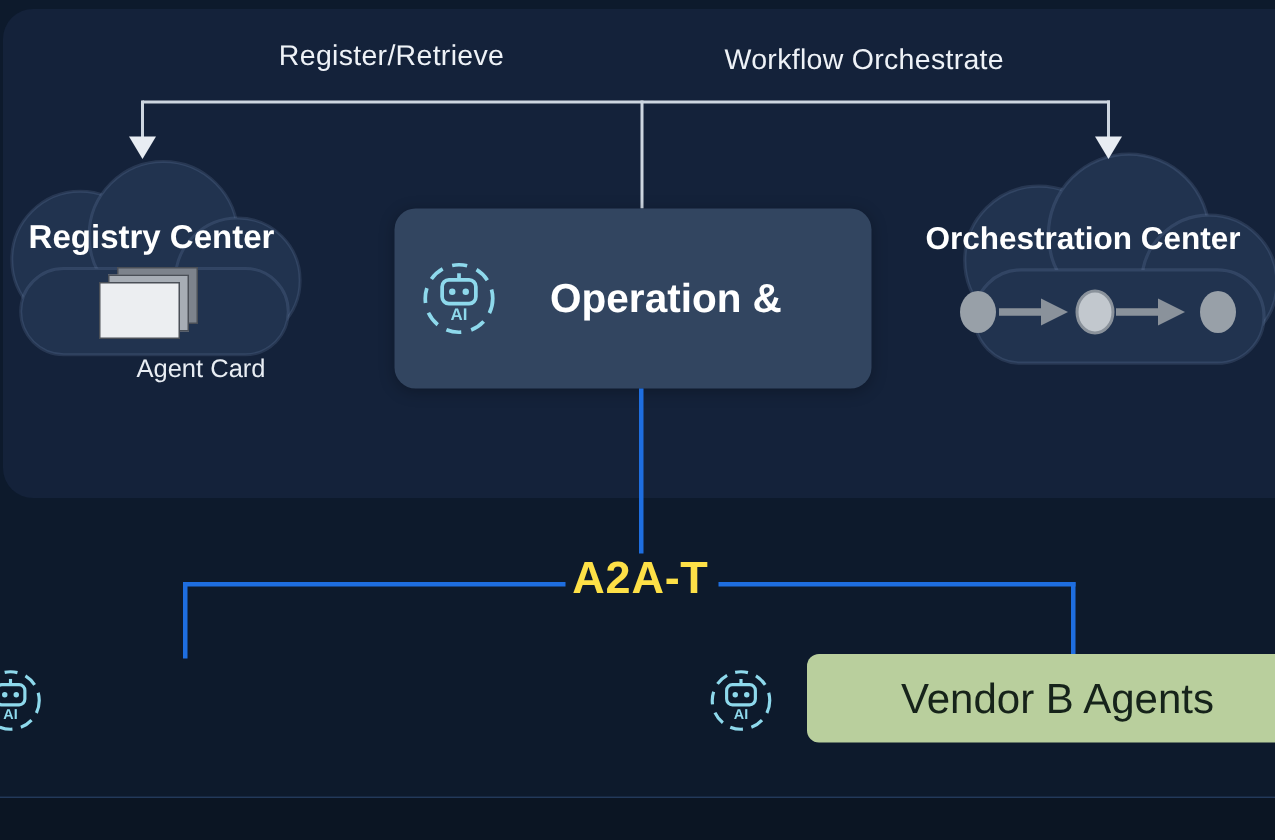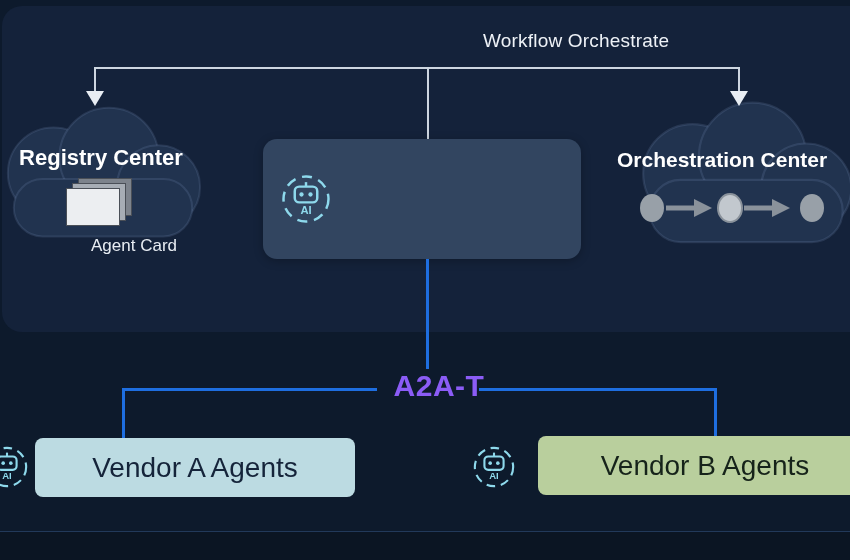--- a/index.html
+++ b/index.html
@@ -29,21 +29,21 @@
   .cloud-caption{position:absolute;font-size:17px;color:#e8edf3;text-align:right;}
   
   .center-box{position:absolute;left:263px;top:139px;width:318px;height:120px;
     background:#324560;border-radius:14px;display:flex;align-items:center;
     box-shadow:0 2px 10px rgba(0,0,0,.25);}
   .center-box .txt{flex:1;text-align:center;font-weight:bold;font-size:27px;
     line-height:38px;color:#ffffff;padding-right:26px;}
   .ai-icon{width:54px;height:54px;flex:0 0 auto;margin-left:16px;}
   
   .a2a{position:absolute;left:377px;top:369px;width:100px;text-align:center;
-    font-weight:bold;font-size:30px;color:#8b5cf6;letter-spacing:.5px;margin-left:12px;}
+    font-weight:bold;font-size:30px;color:#fde047;letter-spacing:.5px;}
   
   .vendor{position:absolute;height:59px;border-radius:8px;display:flex;
     align-items:center;justify-content:center;font-size:28px;color:#15243a;}
   .vendor-a{left:35px;top:438px;width:320px;background:#bcdbe2;}
   .vendor-b{left:538px;top:436px;width:334px;background:#b9cf9d;color:#16231a;}
   .vendor-ai{position:absolute;width:46px;height:46px;}
   
   .cards{position:absolute;left:66px;top:178px;width:70px;height:52px;}
   .card{position:absolute;width:52px;height:36px;border:1px solid #4a4f57;}
   .card.c1{left:12px;top:0;background:#7d838c;}
@@ -75,20 +75,21 @@
     <svg viewBox="0 0 220 150">
       <g fill="#21334f" stroke="rgba(140,170,210,0.16)" stroke-width="2">
         <circle cx="62" cy="68" r="46"></circle>
         <circle cx="118" cy="52" r="50"></circle>
         <circle cx="168" cy="82" r="42"></circle>
         <rect x="22" y="74" width="180" height="58" rx="29"></rect>
       </g>
     </svg>
   </div>
 
+  <div class="toplabel" style="left:176px;top:27px;width:170px;text-align:center;">Register/Retrieve</div>
   <div class="toplabel" style="left:483px;top:30px;width:220px;text-align:left;">Workflow Orchestrate</div>
 
   <div class="wline" style="left:95px;top:67px;width:645px;height:2px;"></div>
   <div class="wline" style="left:94px;top:67px;width:2px;height:25px;"></div>
   <div class="wline" style="left:738px;top:67px;width:2px;height:25px;"></div>
   <div class="wline" style="left:427px;top:67px;width:2px;height:72px;"></div>
   <div class="arrow-down" style="left:86px;top:91px;"></div>
   <div class="arrow-down" style="left:730px;top:91px;"></div>
 
   <div class="cloud-title" style="left:-2px;top:145px;width:206px;text-align:center;">Registry Center</div>
@@ -104,20 +105,21 @@
       <svg viewBox="0 0 48 48">
         <circle cx="24" cy="24" r="20" fill="none" stroke="#8ed9ec" stroke-width="2.2" stroke-dasharray="9 6"></circle>
         <rect x="14" y="13" width="20" height="14" rx="4" fill="none" stroke="#8ed9ec" stroke-width="2.2"></rect>
         <circle cx="20" cy="20" r="1.9" fill="#8ed9ec"></circle>
         <circle cx="28" cy="20" r="1.9" fill="#8ed9ec"></circle>
         <line x1="24" y1="9" x2="24" y2="13" stroke="#8ed9ec" stroke-width="2.2"></line>
         <text x="24" y="37" font-size="10" fill="#8ed9ec" text-anchor="middle" font-weight="bold" font-family="Liberation Sans, sans-serif">AI</text>
       </svg>
     </div>
     <div class="txt">
+      <div>Operation &amp;</div>
     </div>
   </div>
 
   <div class="cloud-title" style="left:617px;top:148px;font-size:21px;">Orchestration Center</div>
   <div class="workflow">
     <svg viewBox="0 0 204 36">
       <ellipse cx="16" cy="18" rx="12" ry="14" fill="#98a0a8"></ellipse>
       <rect x="30" y="15.5" width="28" height="5" fill="#8a929b"></rect>
       <polygon points="58,9 76,18 58,27" fill="#8a929b"></polygon>
       <ellipse cx="94" cy="18" rx="12" ry="14" fill="#c2c8ce" stroke="#8a929b" stroke-width="2"></ellipse>
@@ -138,23 +140,20 @@
   <div class="vendor-ai" style="left:-16px;top:444px;">
     <svg viewBox="0 0 48 48">
       <circle cx="24" cy="24" r="20" fill="none" stroke="#8ed9ec" stroke-width="2.2" stroke-dasharray="9 6"></circle>
       <rect x="14" y="13" width="20" height="14" rx="4" fill="none" stroke="#8ed9ec" stroke-width="2.2"></rect>
       <circle cx="20" cy="20" r="1.9" fill="#8ed9ec"></circle>
       <circle cx="28" cy="20" r="1.9" fill="#8ed9ec"></circle>
       <line x1="24" y1="9" x2="24" y2="13" stroke="#8ed9ec" stroke-width="2.2"></line>
       <text x="24" y="37" font-size="10" fill="#8ed9ec" text-anchor="middle" font-weight="bold" font-family="Liberation Sans, sans-serif">AI</text>
     </svg>
   </div>
-  <div class="vendor vendor-a">
-    <span>Vendor A Agents</span>
-  </div>
 
   <div class="vendor-ai" style="left:471px;top:444px;">
     <svg viewBox="0 0 48 48">
       <circle cx="24" cy="24" r="20" fill="none" stroke="#8ed9ec" stroke-width="2.2" stroke-dasharray="9 6"></circle>
       <rect x="14" y="13" width="20" height="14" rx="4" fill="none" stroke="#8ed9ec" stroke-width="2.2"></rect>
       <circle cx="20" cy="20" r="1.9" fill="#8ed9ec"></circle>
       <circle cx="28" cy="20" r="1.9" fill="#8ed9ec"></circle>
       <line x1="24" y1="9" x2="24" y2="13" stroke="#8ed9ec" stroke-width="2.2"></line>
       <text x="24" y="37" font-size="10" fill="#8ed9ec" text-anchor="middle" font-weight="bold" font-family="Liberation Sans, sans-serif">AI</text>
     </svg>

